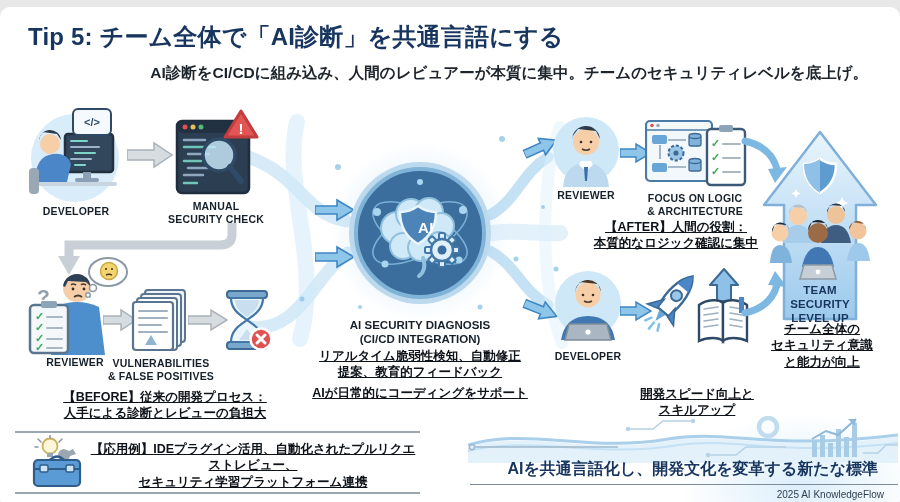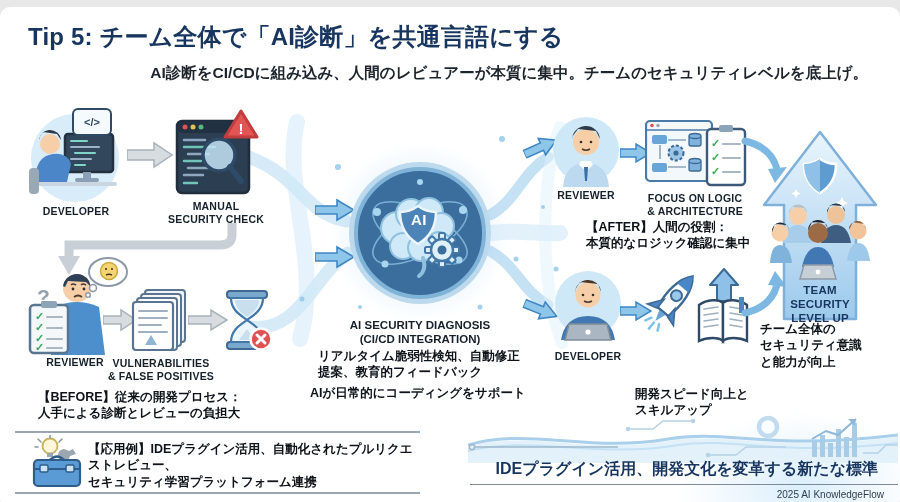--- a/index.html
+++ b/index.html
@@ -3,22 +3,22 @@
 <meta charset="utf-8">
 <style>
   html,body{margin:0;padding:0;background:#e8e8e8;}
   .canvas{position:relative;width:900px;height:502px;background:#ffffff;overflow:hidden;
           font-family:"Liberation Sans",sans-serif;border-radius:10px;margin:7px auto;}
   .abs{position:absolute;}
   .title{font-size:24px;font-weight:bold;color:#17355e;letter-spacing:.2px;}
   .subtitle{font-size:15.5px;font-weight:600;color:#1d242c;text-align:right;}
   .lbl{font-weight:bold;font-size:10.5px;color:#15202b;text-align:center;line-height:1.2;
        letter-spacing:.2px;white-space:pre-line;}
-  .cap{font-weight:bold;font-size:12.5px;color:#0e1319;line-height:1.3;
-       white-space:pre-line;}
+  .cap{font-weight:bold;font-size:12.5px;color:#0e1319;text-align:center;line-height:1.3;
+       white-space:pre-line;text-decoration:underline;}
   .center-title{font-weight:bold;font-size:11.5px;color:#15202b;text-align:center;line-height:1.25;white-space:pre-line;}
   .tagline{font-size:16px;font-weight:bold;color:#17355e;text-align:right;}
   .credit{font-size:10px;color:#2e3d4e;text-align:right;}
   .glow{border-radius:50%;}
   .qmark{font-size:21px;font-weight:bold;color:#93a1ae;}
   .bubble-code{font-size:11px;font-weight:bold;color:#2e4a66;}
   .ai-badge{font-size:15px;font-weight:bold;color:#ffffff;text-align:center;letter-spacing:.5px;}
   svg{display:block;}
 </style>
 </head>
@@ -231,21 +231,21 @@
         <rect x="9" y="-3" width="8" height="6" rx="1.5"></rect>
         <rect x="-3" y="-17" width="6" height="8" rx="1.5" transform="rotate(45)"></rect>
         <rect x="-3" y="9" width="6" height="8" rx="1.5" transform="rotate(45)"></rect>
         <rect x="-17" y="-3" width="8" height="6" rx="1.5" transform="rotate(45)"></rect>
         <rect x="9" y="-3" width="8" height="6" rx="1.5" transform="rotate(45)"></rect>
       </g>
       <circle r="11" fill="#dff0fa" stroke="#4178a8" stroke-width="2.5"></circle>
       <circle r="4.5" fill="#3b6d9d"></circle>
     </g>
   </svg>
-  <div class="abs ai-badge" style="left:404px;top:204px;width:30px;">AI</div>
+  <div class="abs ai-badge" style="left:404px;top:212px;width:30px;text-align:right;">AI</div>
 
   <svg class="abs" style="left:523px;top:129px;transform:rotate(-24deg);" width="36" height="22" viewBox="0 0 36 22">
     <polygon points="0,7 19,7 19,2 35,11 19,20 19,15 0,15" fill="#8ec6ea" stroke="#3e87c4" stroke-width="1.6"></polygon>
   </svg>
   <svg class="abs" style="left:523px;top:292px;transform:rotate(22deg);" width="36" height="22" viewBox="0 0 36 22">
     <polygon points="0,7 19,7 19,2 35,11 19,20 19,15 0,15" fill="#8ec6ea" stroke="#3e87c4" stroke-width="1.6"></polygon>
   </svg>
 
   <div class="abs center-title" style="left:328px;top:311px;width:184px;">AI SECURITY DIAGNOSIS
 (CI/CD INTEGRATION)</div>
@@ -456,17 +456,17 @@
         <rect x="352" y="22" width="5" height="22"></rect>
       <rect x="360" y="30" width="5" height="14"></rect>
         <rect x="368" y="16" width="5" height="28"></rect>
       <rect x="376" y="24" width="5" height="20"></rect>
         <rect x="384" y="10" width="5" height="34"></rect>
     </g>
     <polyline points="344,26 358,18 370,22 388,6" fill="none" stroke="#8fb8d8" stroke-width="2"></polyline>
     <polygon points="388,6 380,6 387,13" fill="#8fb8d8"></polygon>
   </svg>
 
-  <div class="abs tagline" style="left:470px;top:452px;width:408px;">IDEプラグイン活用、開発文化を変革する新たな標準</div>
+  <div class="abs tagline" style="left:470px;top:452px;width:408px;">AIを共通言語化し、開発文化を変革する新たな標準</div>
   <div class="abs" style="left:470px;top:477px;width:428px;height:0;border-top:1.5px solid #7d8a97;"></div>
   <div class="abs credit" style="left:470px;top:482px;width:414px;">2025 AI KnowledgeFlow</div>
 
 </div>
 
 </body></html>

